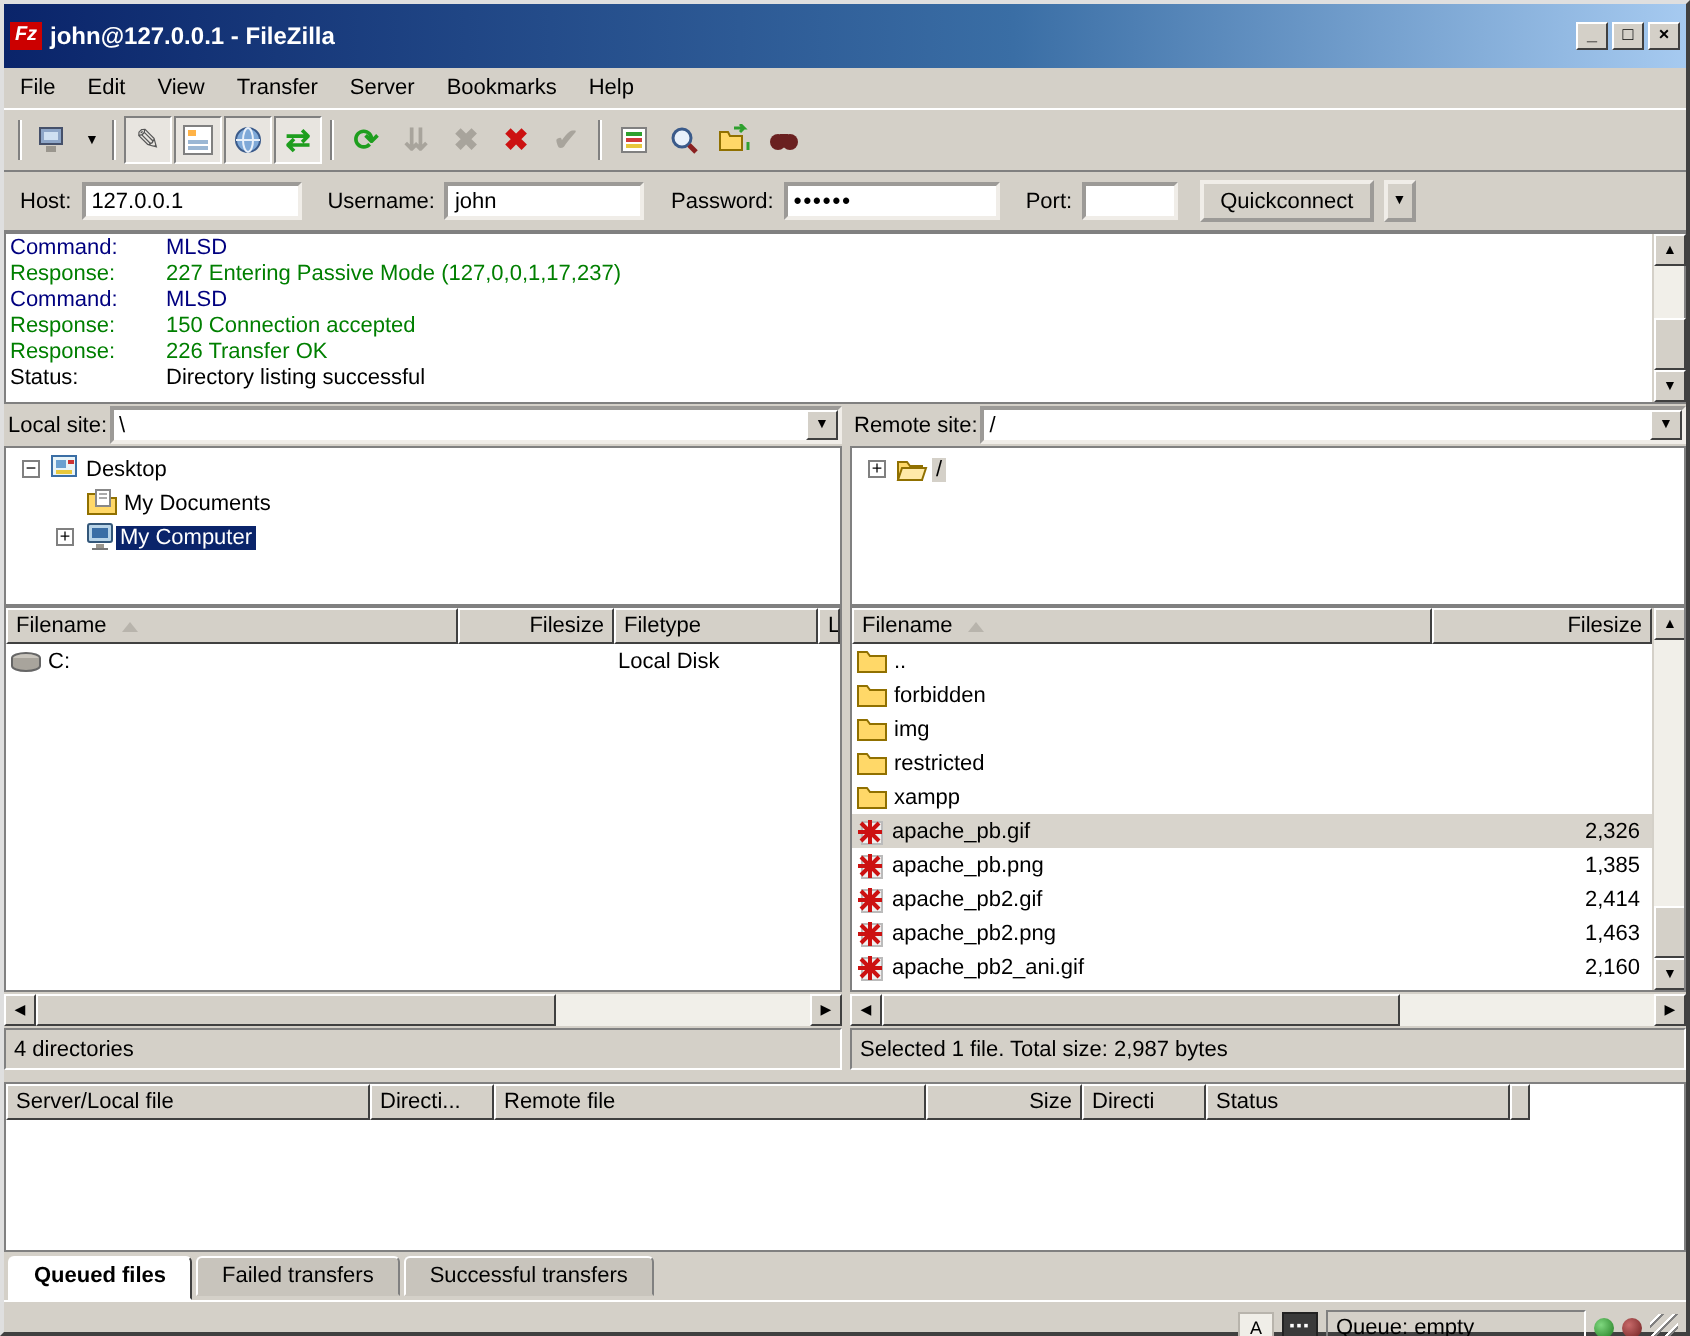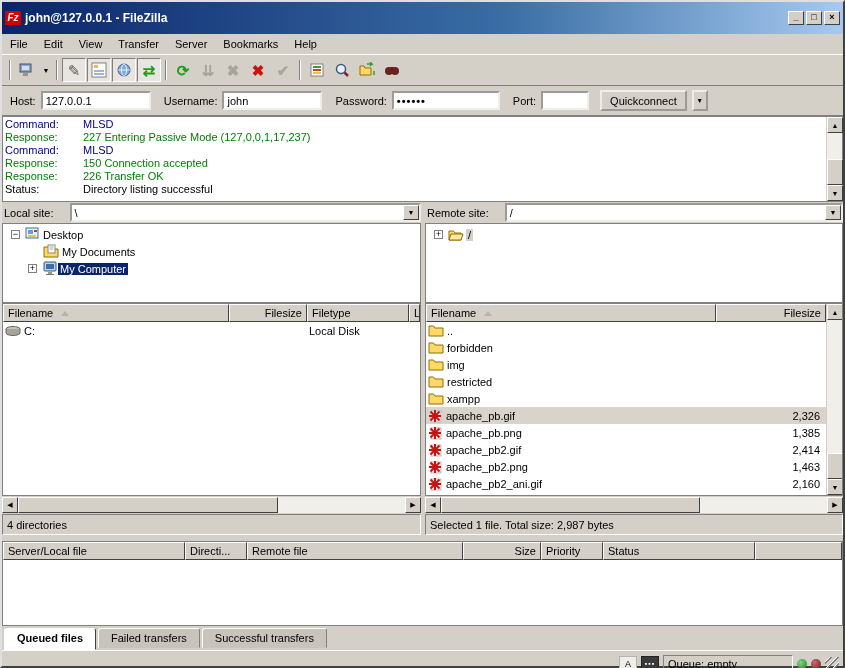--- a/index.html
+++ b/index.html
@@ -50,21 +50,21 @@
   .sb-thumb-v { height:26px; width:16px; background:#d4d0c8; border:1px solid; border-color:#fff #404040 #404040 #fff; flex:none; }
   .hscroll { height:17px; background:#f1efe9; display:flex; flex:none; border-top:1px solid #d4d0c8; }
   .sb-thumb-h { width:62%; height:16px; background:#d4d0c8; border:1px solid; border-color:#fff #404040 #404040 #fff; flex:none; }
 
   
   .mainrow { height:333px; display:flex; flex:none; }
   .pane { display:flex; flex-direction:column; }
   .pane.left { width:419px; }
   .pane.right { width:418px; }
   .vsplit { width:4px; background:#d4d0c8; flex:none; }
-  .combo-row { height:21px; display:flex; align-items:center; font-size:11px; gap:16px; flex:none; padding:1px 0; }
+  .combo-row { height:21px; display:flex; align-items:center; font-size:11px; gap:1px; flex:none; padding:1px 0; }
   .combo { flex:1; height:19px; background:#fff; border:2px inset #f0ede8; display:flex; align-items:center; }
   .combo .val { flex:1; padding:0 3px; font-size:11px; }
   .combo .drop { width:16px; height:15px; background:#d4d0c8; border:1px solid; border-color:#fff #404040 #404040 #fff; font-size:7px; text-align:center; line-height:14px; flex:none; }
   .treebox { height:80px; background:#fff; border:1px solid #808080; font-size:11px; overflow:hidden; flex:none; padding-top:2px; }
   .tree-row { height:17px; display:flex; align-items:center; white-space:nowrap; }
   .pm { width:9px; height:9px; border:1px solid #808080; background:#fff; font-size:9px; line-height:7px; text-align:center; flex:none; margin-right:5px; }
   .tree-label { padding:0 2px; }
   .sel-navy { background:#0a246a; color:#fff; }
   .sel-gray { background:#d4d0c8; }
   .listbox { flex:1; background:#fff; border:1px solid #808080; display:flex; overflow:hidden; }
@@ -75,21 +75,21 @@
   .list-rows { flex:1; font-size:11px; overflow:hidden; }
   .file-row { height:17px; display:flex; align-items:center; white-space:nowrap; }
   .file-row .icon16 { margin:0 3px 0 2px; flex:none; }
   .cell-name { overflow:hidden; }
   .cell-size { text-align:right; padding-right:6px; }
   .row-sel-inactive { background:#d8d4cc; }
   .pane-status { height:21px; border:1px solid; border-color:#808080 #fff #fff #808080; font-size:11px; display:flex; align-items:center; padding:0 4px; flex:none; background:#d4d0c8; margin-top:1px; }
 
   
   .qsplit { height:6px; flex:none; }
-  .queuepanel { height:85px; display:flex; flex-direction:column; flex:none; border:1px solid #808080; background:#fff; }
+  .queuepanel { height:85px; display:flex; flex:none; border:1px solid #808080; background:#fff; }
   .q-header { height:18px; display:flex; background:#d4d0c8; font-size:11px; flex:none; }
   .q-empty { flex:1; background:#fff; }
   .tabs { height:24px; display:flex; align-items:flex-start; padding:2px 2px 0 2px; gap:2px; flex:none; }
   .tab { height:20px; padding:3px 12px; font-size:11px; background:#c8c4bc; border:1px solid; border-color:#fff #808080 #c8c4bc #fff; border-radius:3px 3px 0 0; }
   .tab.active { background:#fff; font-weight:bold; border-color:#fff #404040 #fff #fff; height:22px; }
 
   
   .statusbar { height:26px; display:flex; align-items:center; padding:2px 4px; gap:4px; flex:none; border-top:1px solid #fff; }
   .sb-fill { flex:1; }
   .mini-icon { width:18px; height:16px; border:1px solid #b8b4ac; background:#f0eee8; font-size:9px; display:flex; align-items:center; justify-content:center; flex:none; }
@@ -513,21 +513,21 @@
       <div class="col-h" style="width:62px">
           <span>Directi...</span>
         </div>
       <div class="col-h" style="width:216px">
           <span>Remote file</span>
         </div>
       <div class="col-h" style="width:78px; justify-content:flex-end">
           <span>Size</span>
         </div>
       <div class="col-h" style="width:62px">
-          <span>Priority</span>
+          <span>Directi</span>
         </div>
       <div class="col-h" style="width:152px">
           <span>Status</span>
         </div>
       <div class="col-h" style="flex:1"></div>
     </div>
     <div class="q-empty"></div>
   </div>
 
   <div class="tabs">

